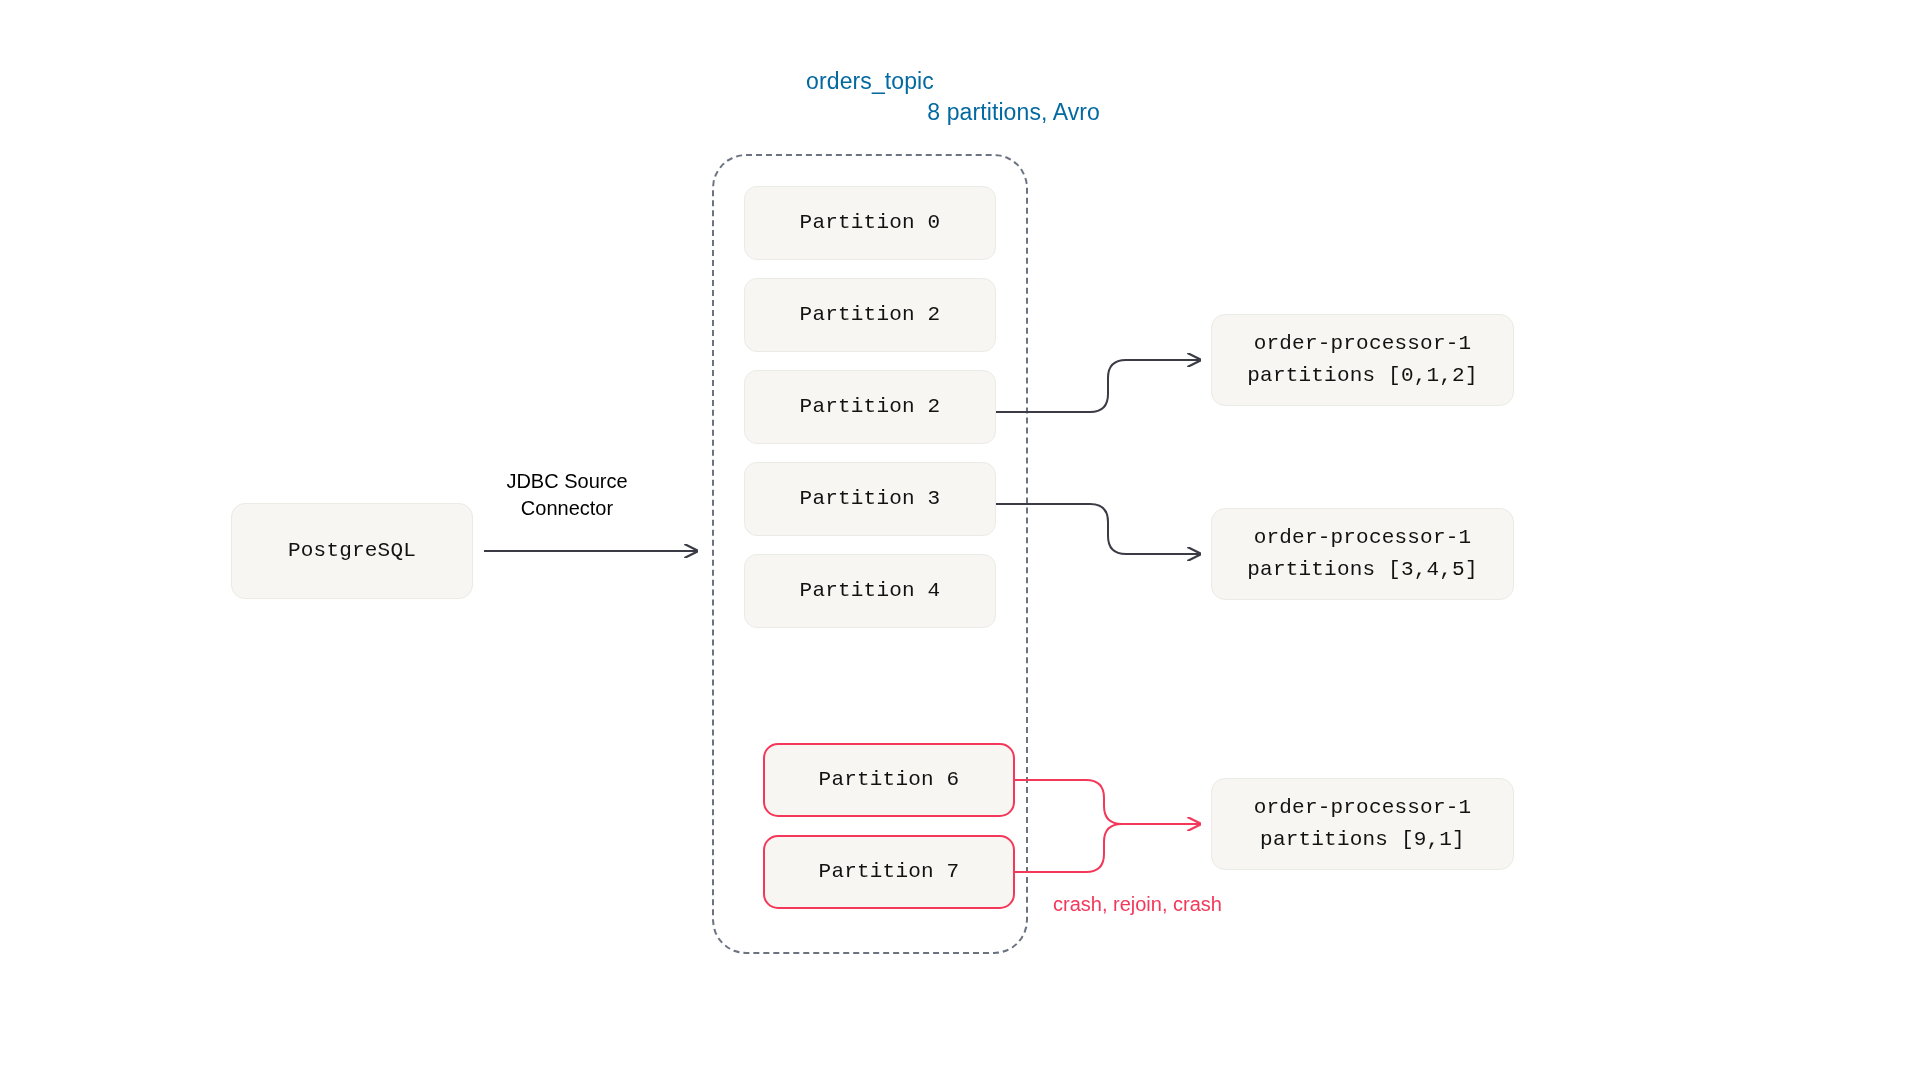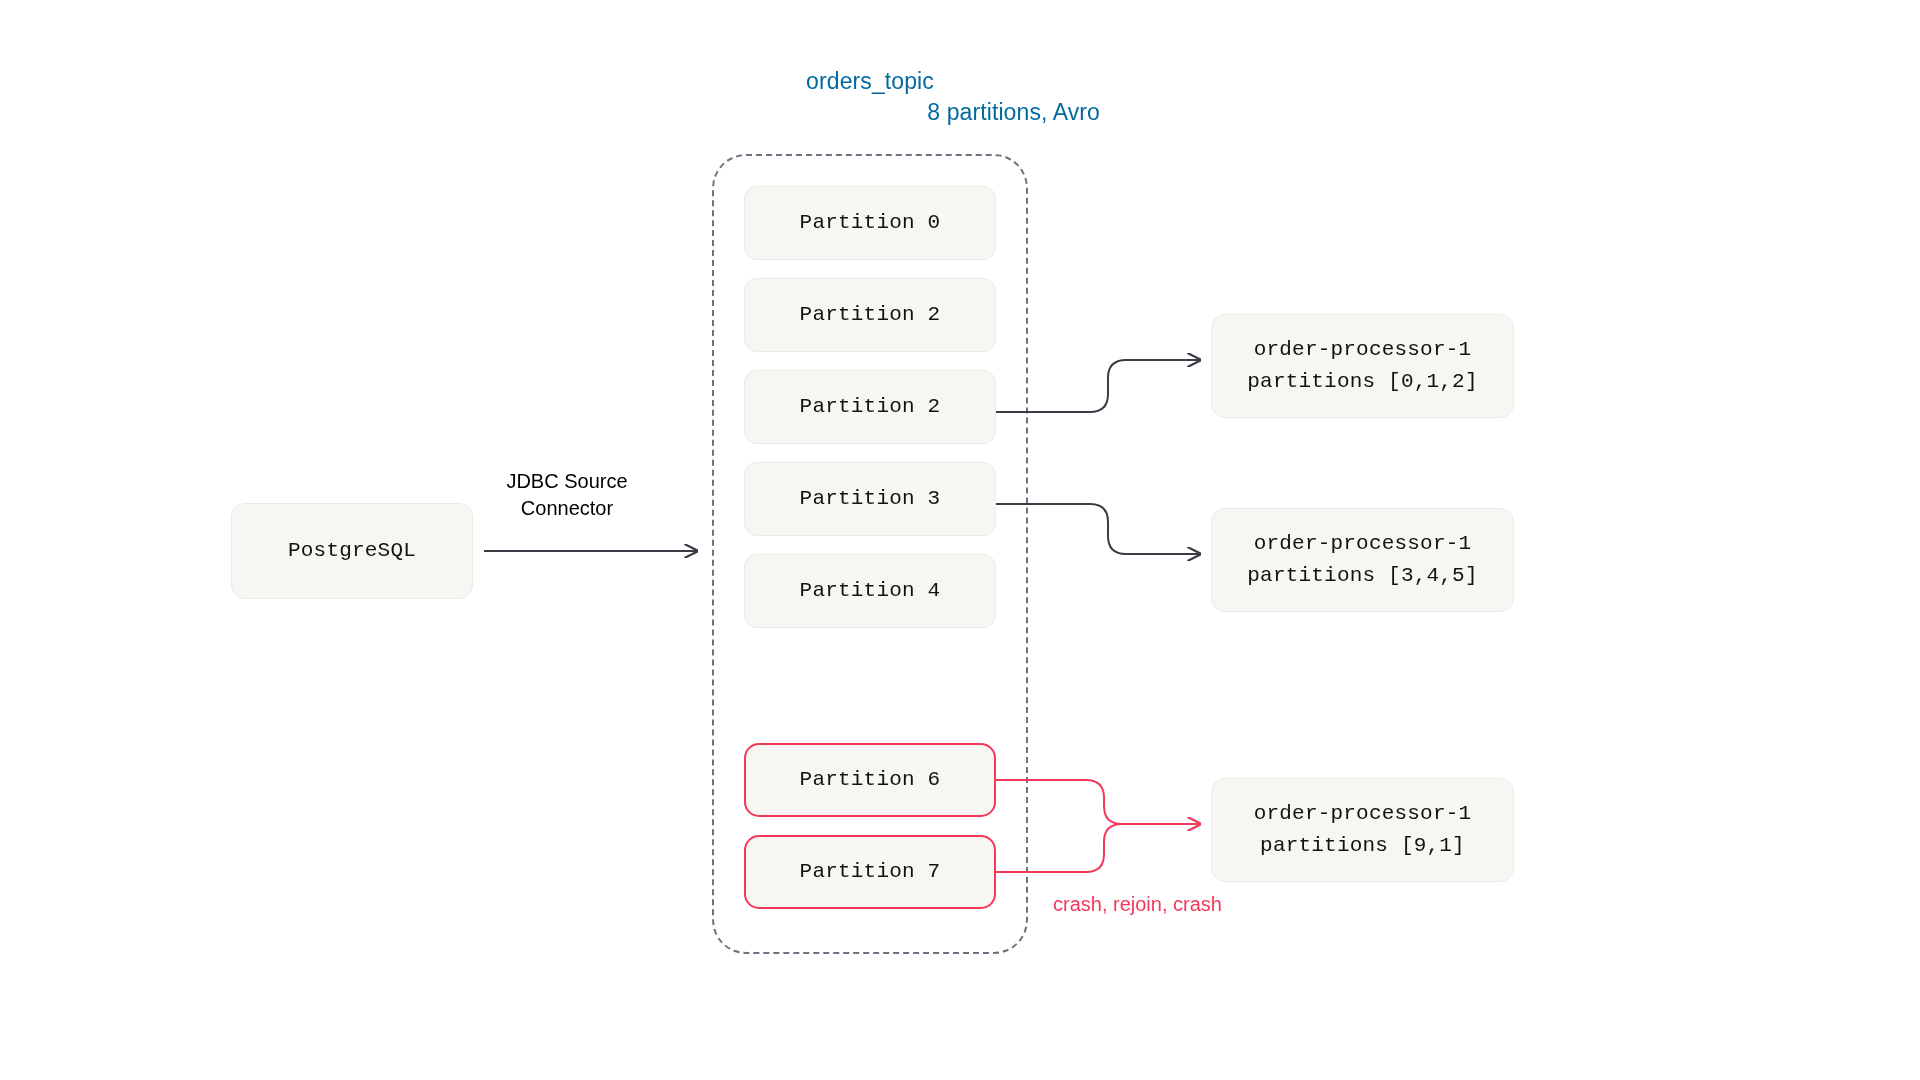--- a/index.html
+++ b/index.html
@@ -82,36 +82,37 @@
   .partition {
     left: 744px;
     width: 252px;
     height: 74px;
     border-radius: 13px;
     text-align: center;
   }
   .partition.alert {
     border: 2px solid #f4385a;
     border-radius: 15px;
+    margin-left: 19px;
   }
 
   
   .source-db {
     left: 231px;
     top: 503px;
     width: 242px;
     height: 96px;
     border-radius: 14px;
   }
 
   
   .consumer {
     left: 1211px;
     width: 303px;
-    height: 104px;
+    height: 92px;
     border-radius: 14px;
     line-height: 32px;
   }
 
   
   .edge-label {
     position: absolute;
     font-family: "Liberation Sans", sans-serif;
     font-size: 20px;
     line-height: 27px;

